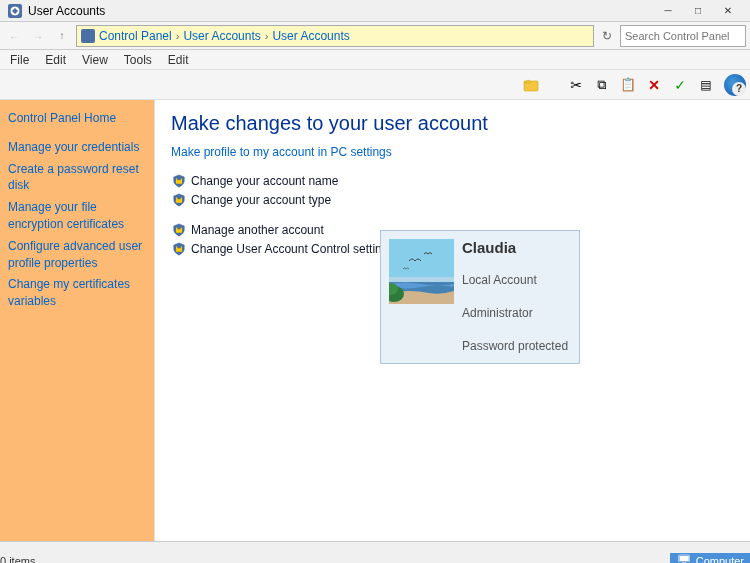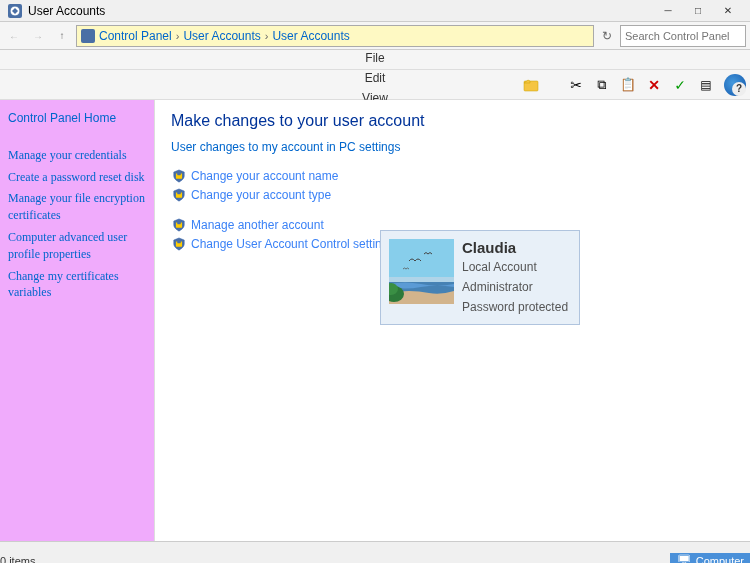--- a/index.html
+++ b/index.html
@@ -63,21 +63,20 @@
 
     
     .menu-bar {
       height: 20px;
       background: #f5f5f5;
       border-bottom: 1px solid #ddd;
       display: flex;
       align-items: center;
       padding: 0 4px;
       gap: 4px;
-      flex-direction: column;
     }
     .menu-item { padding: 1px 6px; font-size: 12px; cursor: pointer; color: #333; }
 
     
     .toolbar {
       height: 30px;
       background: #f5f5f5;
       border-bottom: 1px solid #ddd;
       display: flex;
       align-items: center;
@@ -98,60 +97,60 @@
 
     
     .main-container {
       display: flex;
       height: calc(563px - 22px - 28px - 20px - 30px - 22px);
     }
 
     
     .sidebar {
       width: 155px;
-      background: #f0abfc;
+      background: #fdba74;
       border-right: 1px solid #ddd;
       padding: 8px 0;
     }
     .sidebar-link {
       display: block;
       padding: 2px 8px;
       font-size: 12px;
       color: #0066cc;
       cursor: pointer;
       line-height: 1.4;
       margin-bottom: 1px;
     }
 
     
     .content-area {
       flex: 1;
       padding: 12px 16px;
       background: #fff;
     }
     .content-title {
-      font-size: 16px;
+      font-size: 20px;
       font-weight: 300;
       color: #003399;
       margin-bottom: 10px;
     }
     .pc-settings-link {
       font-size: 12px;
       color: #0066cc;
       cursor: pointer;
       margin-bottom: 14px;
       display: block;
     }
 
     .action-links { margin-bottom: 14px; }
     .action-link {
       display: flex;
       align-items: center;
       gap: 4px;
-      color: #3b82f6;
+      color: #0f172a;
       font-size: 12px;
       cursor: pointer;
       margin-bottom: 3px;
     }
     .shield-icon {
       width: 16px; height: 16px;
       flex-shrink: 0;
       display: flex; align-items: center; justify-content: center;
     }
     .shield-icon svg { width: 14px; height: 14px; }
@@ -172,21 +171,21 @@
     }
     .user-avatar {
       width: 65px; height: 65px;
       background: linear-gradient(135deg, #7ab, #456, #89a, #567);
       flex-shrink: 0;
       overflow: hidden;
       position: relative;
     }
     .user-info { font-size: 12px; }
     .user-name { font-size: 15px; font-weight: bold; color: #333; }
-    .user-detail { color: #555; margin-top: 2px; line-height: 1.5; }
+    .user-detail { color: #555; margin-top: 15px; line-height: 1.5; }
 
     
     .status-bar {
       height: 38px;
       background: #f0f0f0;
       border-top: 1px solid #ccc;
       display: flex;
       align-items: center;
       justify-content: space-between;
       padding: 0 0;
@@ -265,32 +264,32 @@
   <div class="globe-container">
     <div class="toolbar-globe"></div>
     <div class="toolbar-question">?</div>
   </div>
 </div>
 
 <div class="main-container" style="position:relative;">
 
   <div class="sidebar">
     <a class="sidebar-link">Control Panel Home</a>
-    <div style="margin-top:16px;font-family:Liberation Serif, serif;">
+    <div style="margin-top:8px;">
       <a class="sidebar-link">Manage your credentials</a>
       <a class="sidebar-link">Create a password reset disk</a>
       <a class="sidebar-link">Manage your file encryption certificates</a>
-      <a class="sidebar-link">Computer advanced user profile properties</a>
+      <a class="sidebar-link">Configure advanced user profile properties</a>
       <a class="sidebar-link">Change my certificates variables</a>
     </div>
   </div>
 
   <div class="content-area">
     <h1 class="content-title">Make changes to your user account</h1>
-    <a class="pc-settings-link">User changes to my account in PC settings</a>
+    <a class="pc-settings-link">Make profile to my account in PC settings</a>
 
     <div class="action-links">
       <div class="action-link">
         <div class="shield-icon">
           <svg viewBox="0 0 14 16" fill="none" xmlns="http://www.w3.org/2000/svg">
             <path d="M7 1 L13 3.5 L13 8 C13 12 7 15 7 15 C7 15 1 12 1 8 L1 3.5 Z" fill="#4a6fa5" stroke="#2255aa" stroke-width="0.5"></path>
             <rect x="3.5" y="5" width="7" height="6" rx="0.5" fill="#ffcc00"></rect>
             <rect x="5" y="4" width="4" height="3" rx="0.5" fill="#4a6fa5"></rect>
           </svg>
         </div>

